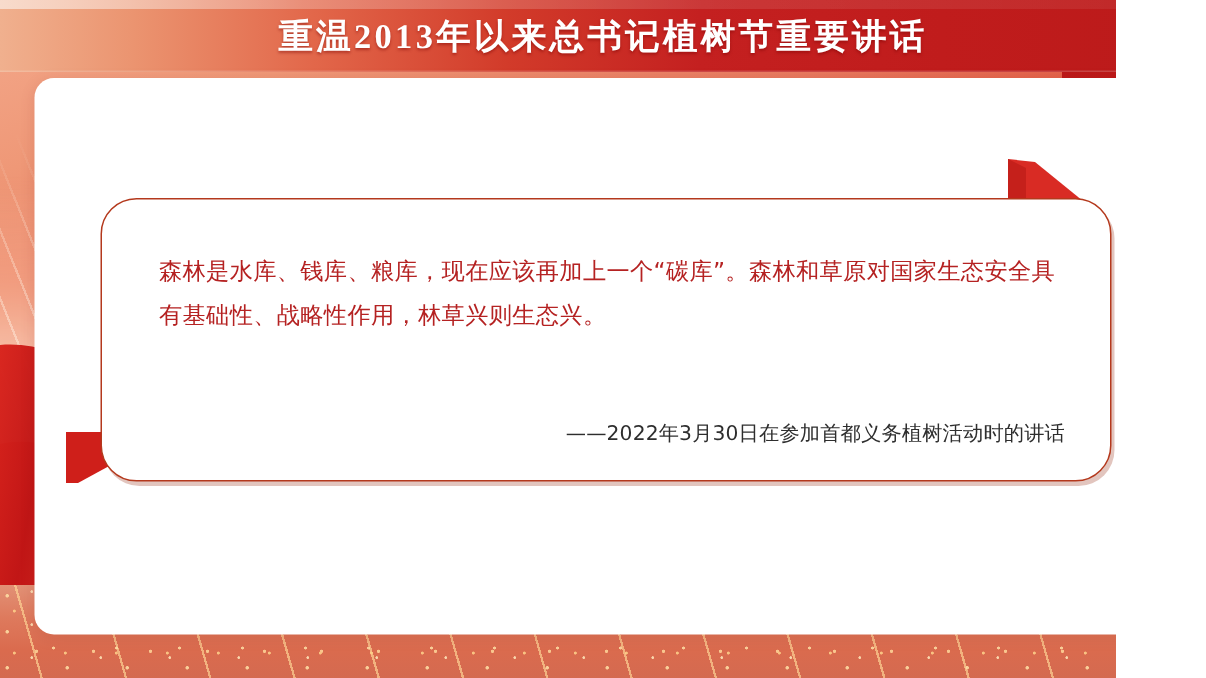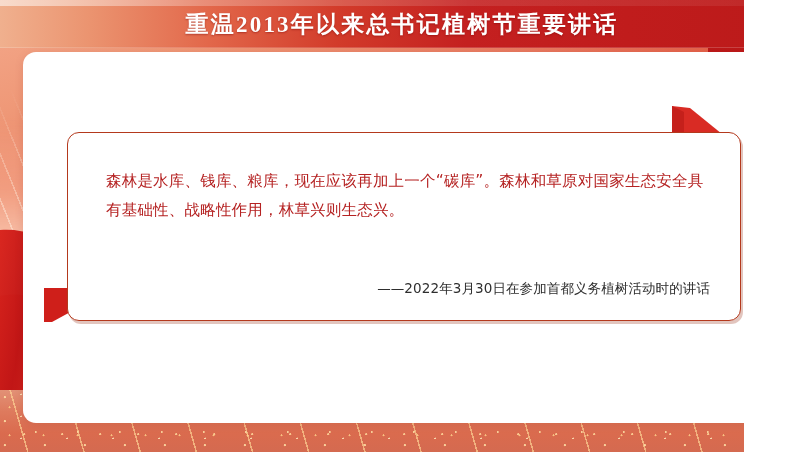--- a/index.html
+++ b/index.html
@@ -110,21 +110,21 @@
   
   .ribbon-tab{
     position:absolute;left:670px;top:106px;width:52px;height:28px;
   }
 
   
   .qcard{
     position:absolute;left:67px;top:132px;width:674px;height:189px;
     background:#ffffff;
     border:1.6px solid #b4391d;
-    border-radius:12px;
+    border-radius:24px;
     box-sizing:border-box;
     box-shadow:2px 3px 0 rgba(150,45,20,.28);
   }
   .qcard-inner{
     position:absolute;left:0;top:0;right:0;bottom:0;
     padding:34px 34px 0 38px;box-sizing:border-box;
   }
   .quote{
     color:#b52222;
     font-family:"DejaVu Sans","Liberation Sans",sans-serif;

